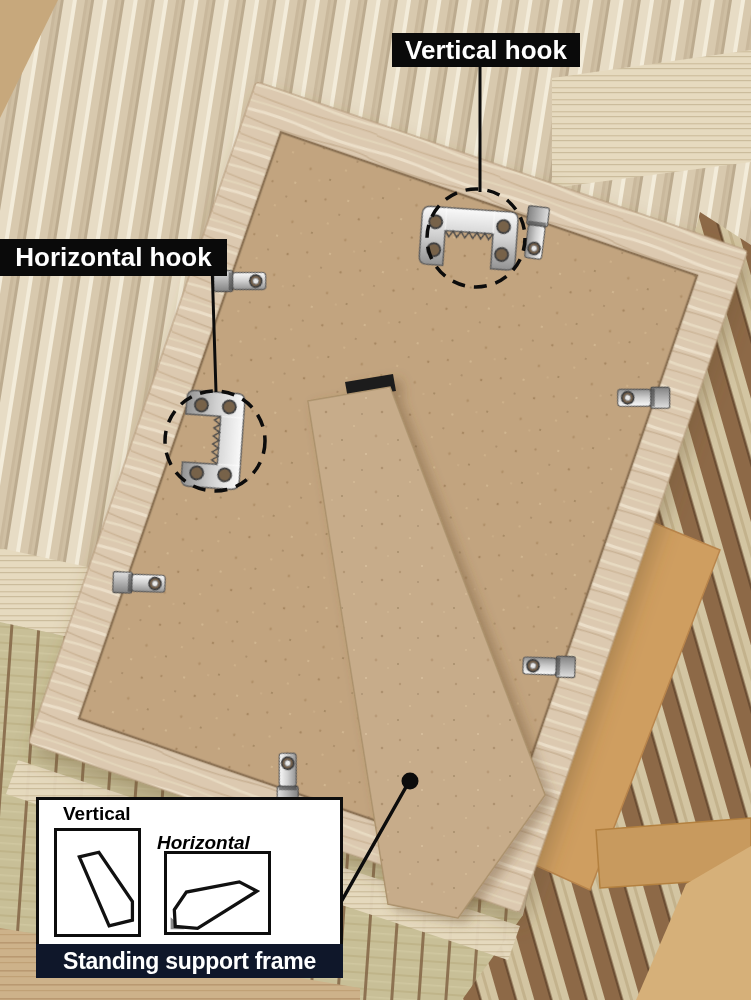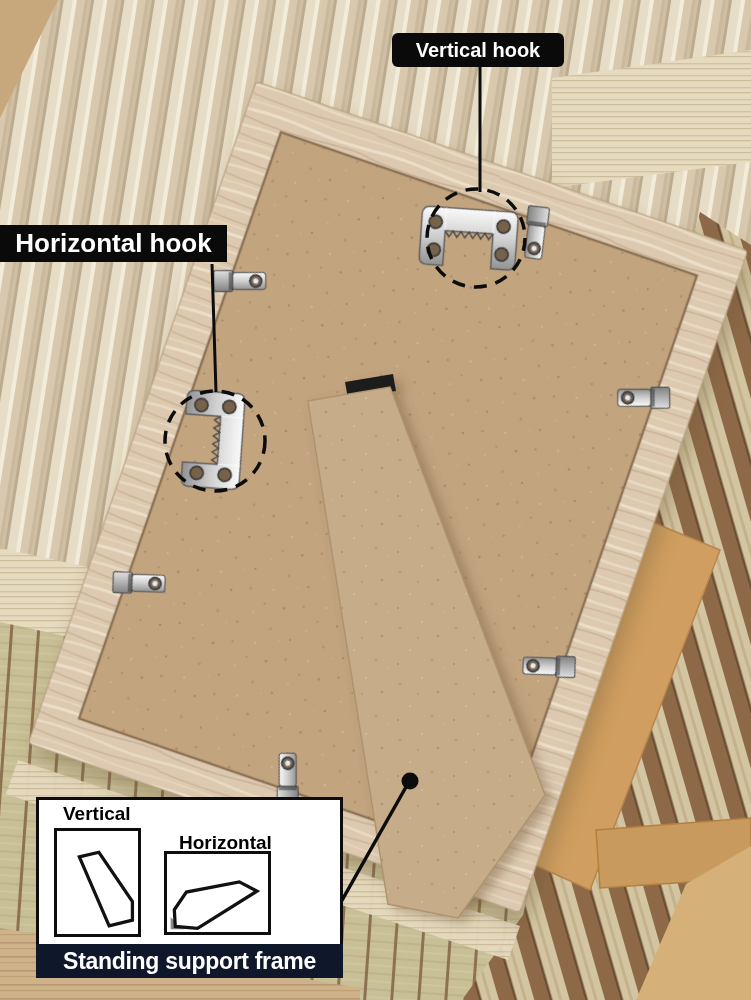--- a/index.html
+++ b/index.html
@@ -1,27 +1,27 @@
 <!DOCTYPE html>
 <html><head>
 <meta charset="utf-8">
 <style>
   html,body{margin:0;padding:0;background:#fff;}
   .stage{position:relative;width:751px;height:1000px;overflow:hidden;
          font-family:"Liberation Sans",sans-serif;}
   .scene{position:absolute;left:0;top:0;width:751px;height:1000px;display:block;}
   .label{position:absolute;background:#0a0a0a;color:#fff;font-weight:bold;
          display:flex;align-items:center;justify-content:center;white-space:nowrap;}
-  .label-vertical{left:392px;top:33px;width:172px;height:34px;font-size:20px;border-radius:6px;}
-  .label-horizontal{left:0;top:225px;width:227px;height:37px;font-size:26px;}
+  .label-vertical{left:392px;top:33px;width:188px;height:34px;font-size:26px;}
+  .label-horizontal{left:0;top:239px;width:227px;height:37px;font-size:26px;}
   .inset{position:absolute;left:36px;top:797px;width:307px;height:181px;
          background:#fff;border:3px solid #0d0d0d;box-sizing:border-box;}
   .sublabel{position:absolute;font-weight:bold;font-size:19px;color:#000;white-space:nowrap;}
   .sub-v{left:24px;top:3px;}
-  .sub-h{left:140px;top:32px;}
+  .sub-h{left:118px;top:32px;font-style:italic;}
   .diagram-box{position:absolute;border:3px solid #0d0d0d;box-sizing:border-box;background:#fff;}
   .box-v{left:15px;top:28px;width:87px;height:109px;}
   .box-h{left:125px;top:51px;width:107px;height:84px;}
   .diagram-box svg{width:100%;height:100%;display:block;}
   .inset-bar{position:absolute;left:-3px;right:-3px;bottom:-3px;height:34px;
              background:#0f172a;color:#fff;font-weight:bold;font-size:23px;
              letter-spacing:-0.3px;display:flex;align-items:center;justify-content:center;}
 </style>
 </head>
 <body>

